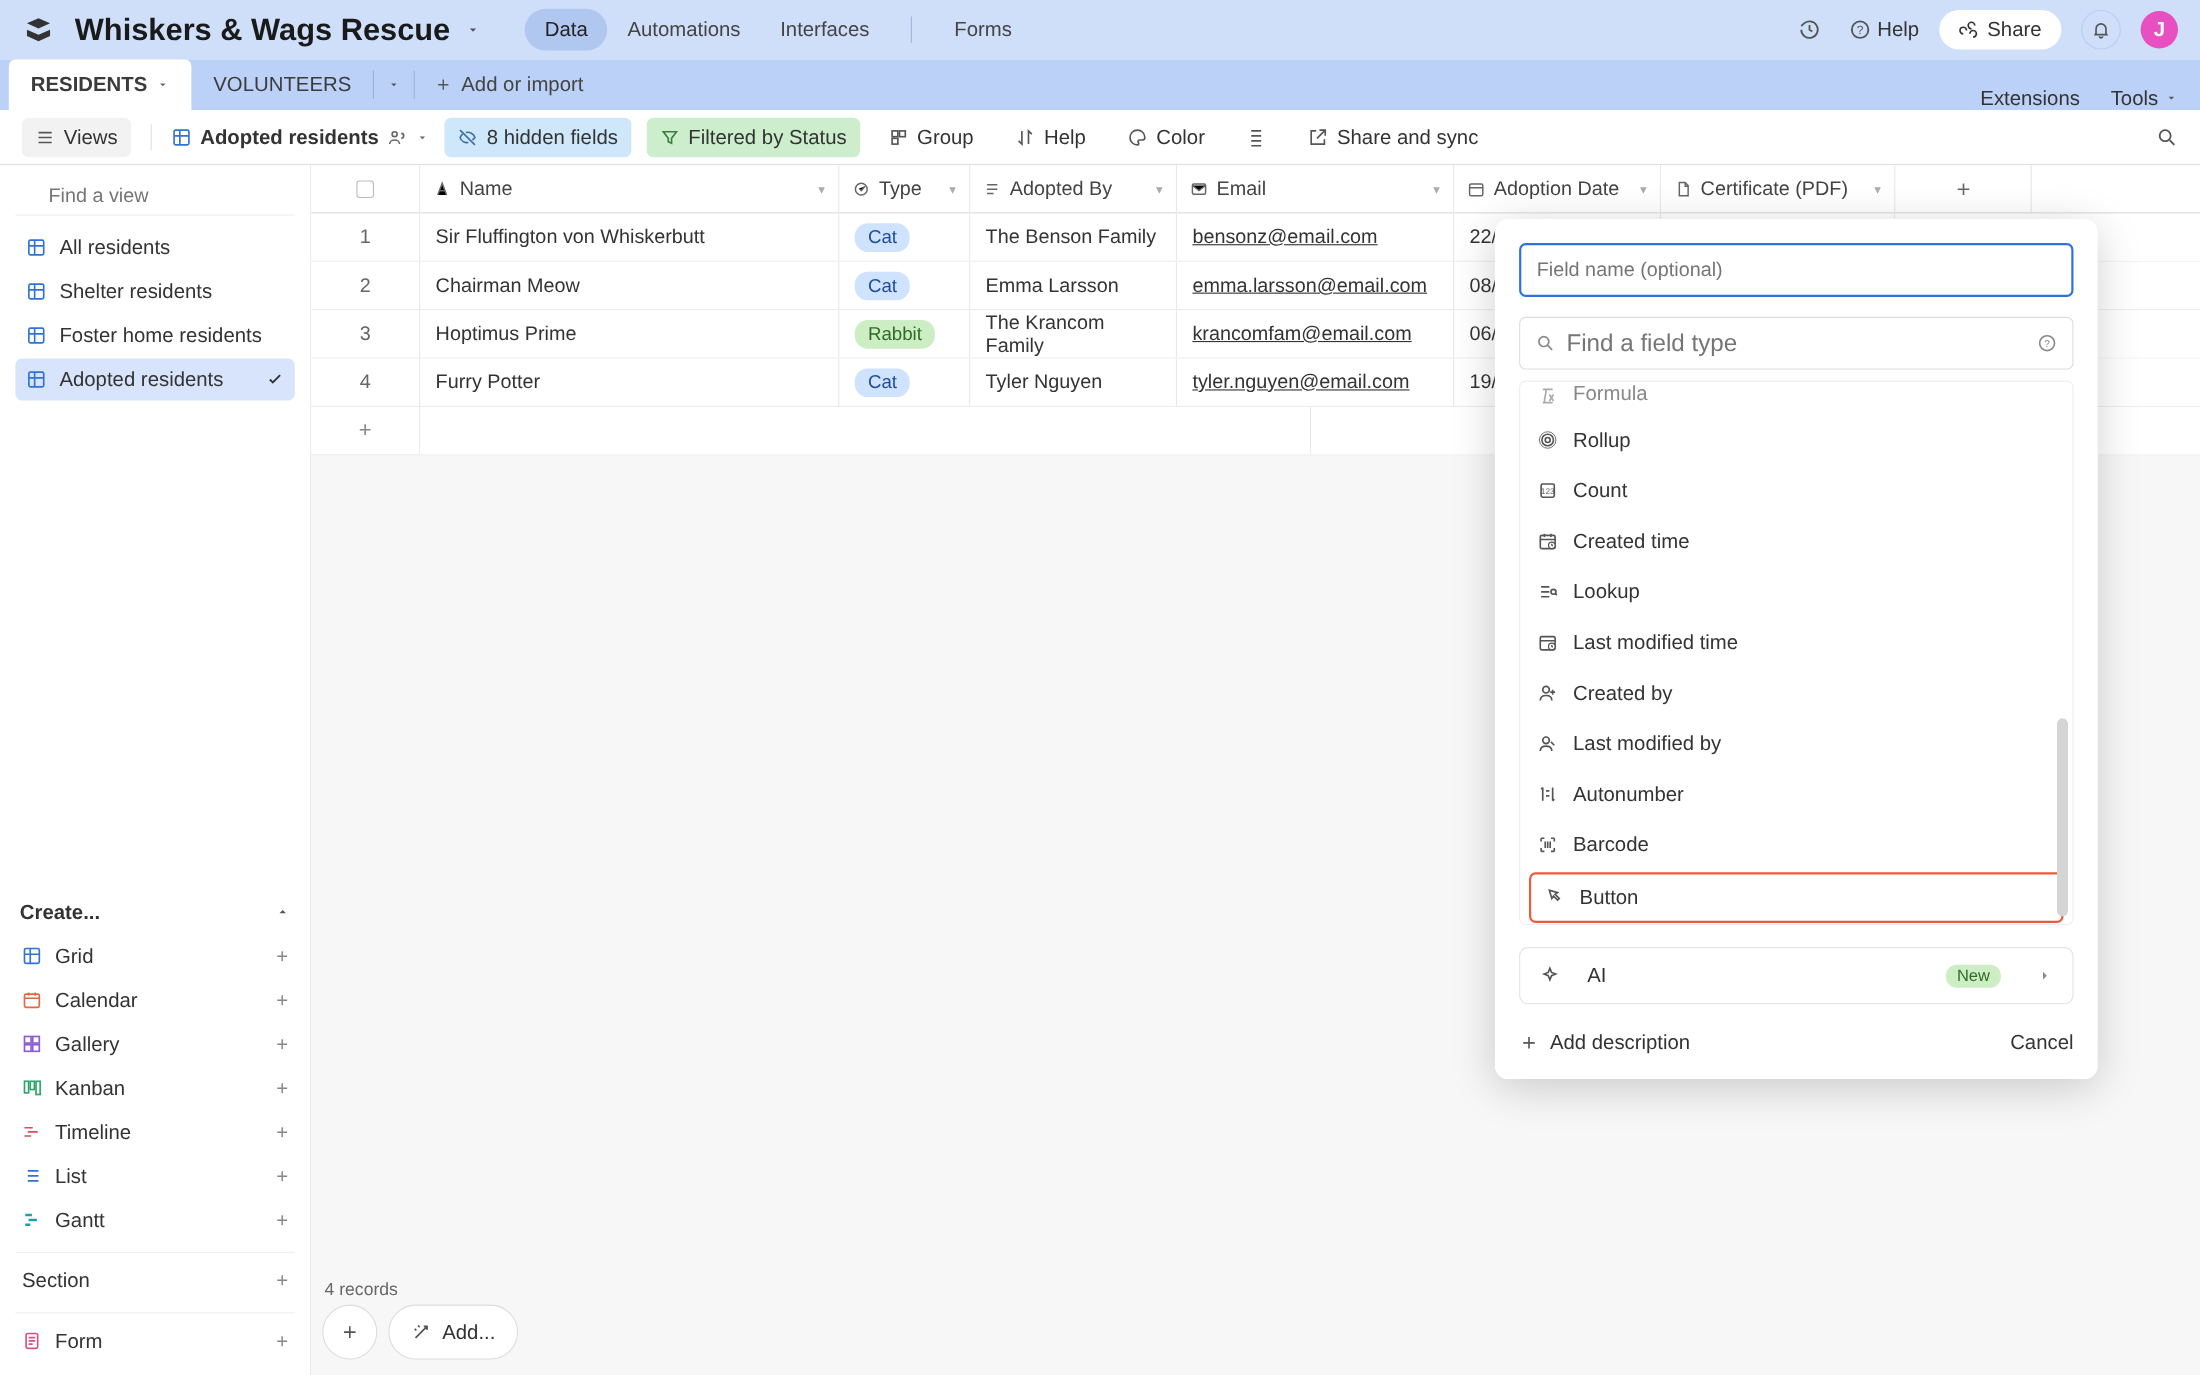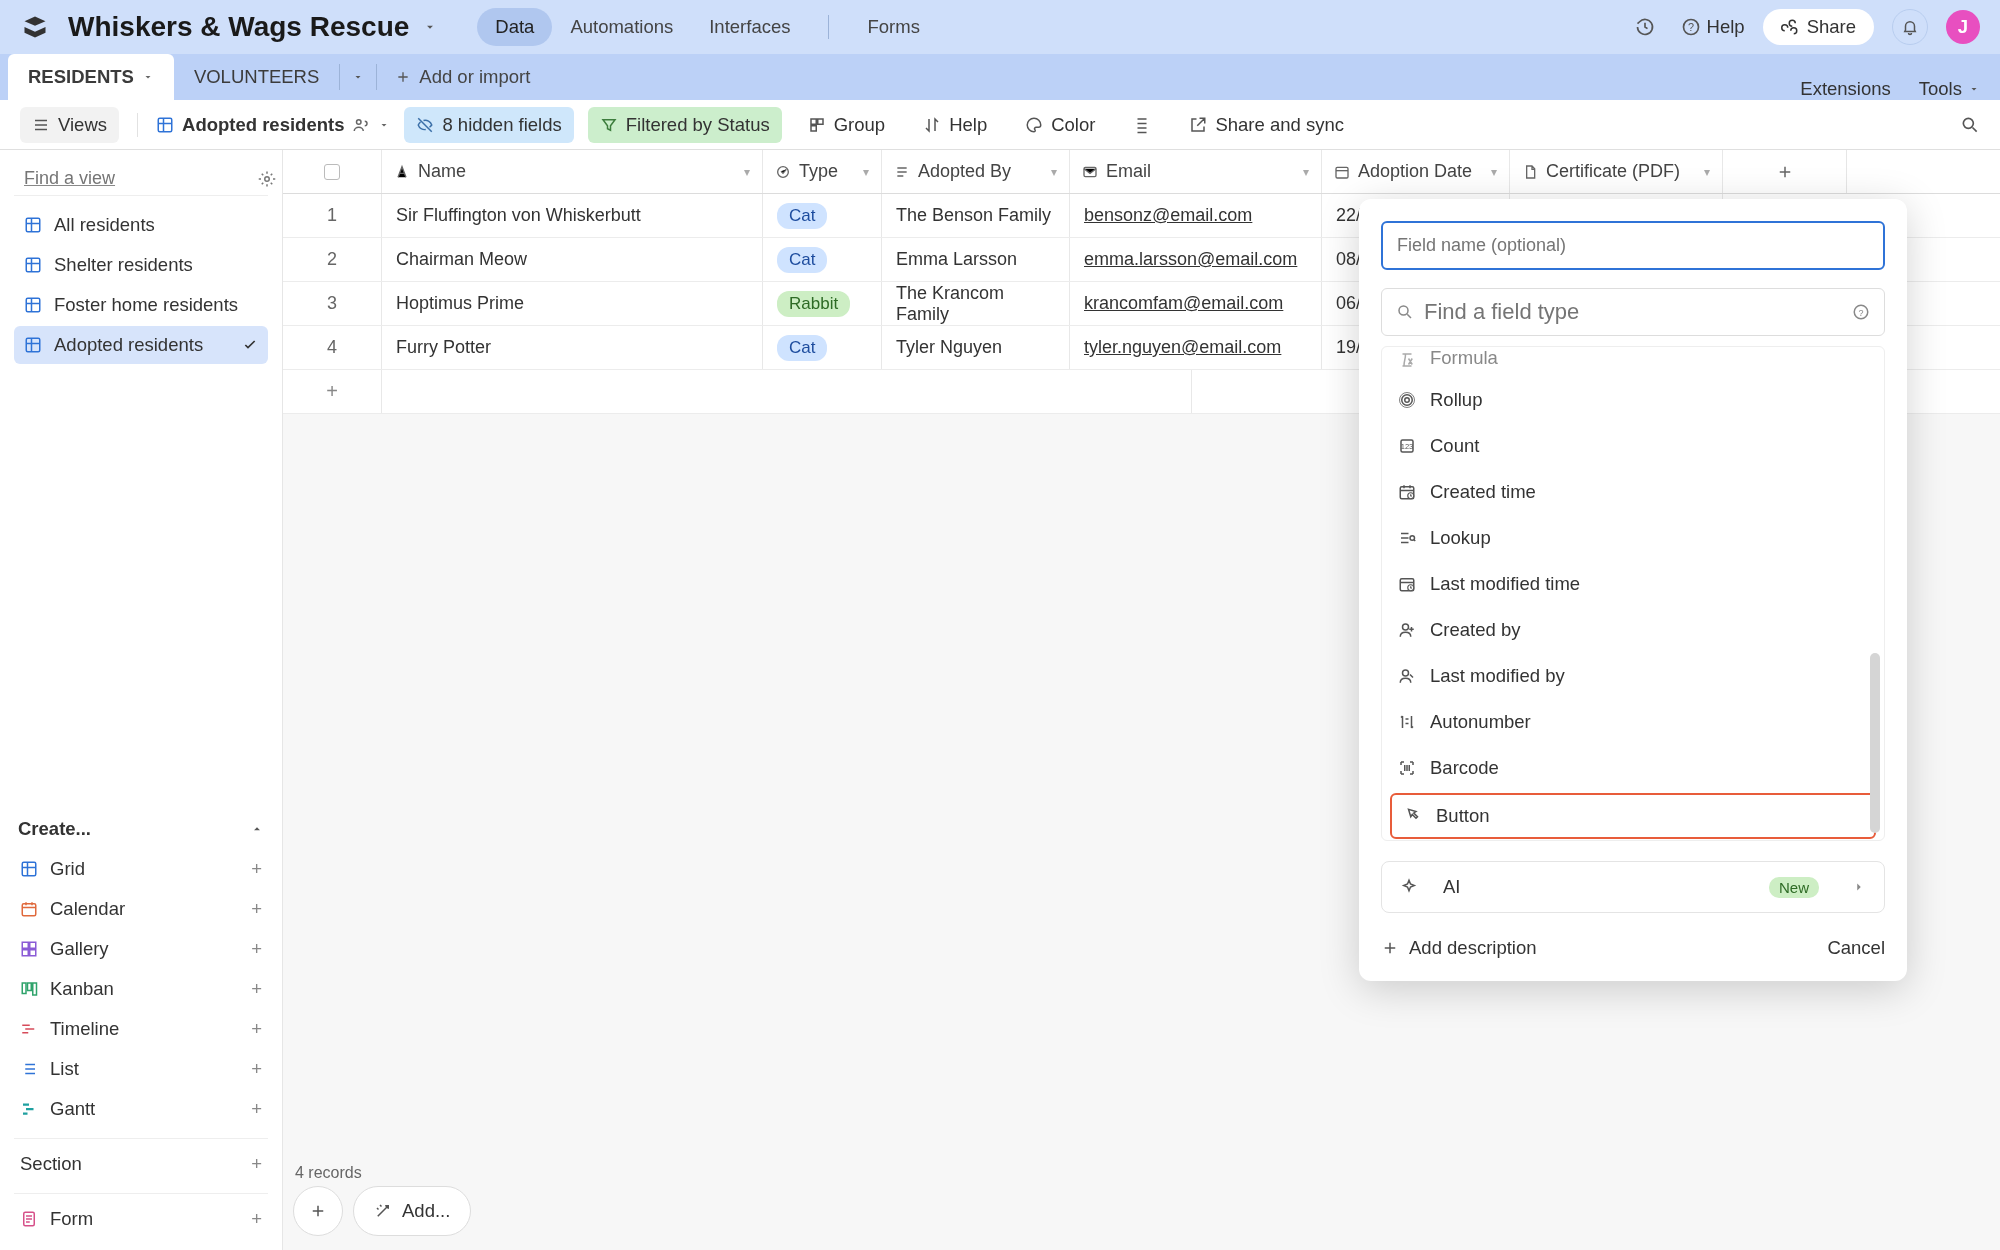--- a/index.html
+++ b/index.html
@@ -60,21 +60,21 @@
 .tool-pill { display: flex; align-items: center; gap: 8px; padding: 7px 12px; border-radius: 6px; cursor: pointer; color: #333; }
 .tool-pill.light { background: #f2f2f2; }
 .view-name { display: flex; align-items: center; gap: 8px; font-weight: 600; }
 .hidden-pill { background: #cfe7fb; }
 .filter-pill { background: #cceecc; }
 .sep-v2 { width: 1px; height: 24px; background: #e2e2e2; margin: 0 4px; }
 .search-right { margin-left: auto; cursor: pointer; }
 
 .main { display: flex; height: calc(1250px - 54px - 46px - 50px); }
 .sidebar { width: 283px; border-right: 1px solid #e6e6e6; padding: 12px 14px; display: flex; flex-direction: column; }
-.search-view { display: flex; align-items: center; gap: 2px; padding: 6px 8px; color: #888; border-bottom: 1px solid #eee; margin-bottom: 10px; text-decoration: underline; }
+.search-view { display: flex; align-items: center; gap: 22px; padding: 6px 8px; color: #888; border-bottom: 1px solid #eee; margin-bottom: 10px; }
 .search-view input { border: none; outline: none; font-size: 18px; flex: 1; color: #444; background: transparent; }
 .gear { margin-left: auto; color: #777; cursor: pointer; }
 .vlist { display: flex; flex-direction: column; gap: 2px; }
 .vitem { display: flex; align-items: center; gap: 12px; padding: 8px 10px; border-radius: 6px; cursor: pointer; color: #333; }
 .vitem.active { background: #d7e4fb; }
 .vitem .check { margin-left: auto; color: #333; }
 .gridicon { color: #2f73d7; }
 
 .create-sec { margin-top: auto; padding-top: 12px; }
 .create-head { display: flex; align-items: center; justify-content: space-between; padding: 10px 4px; font-weight: 600; cursor: pointer; }

